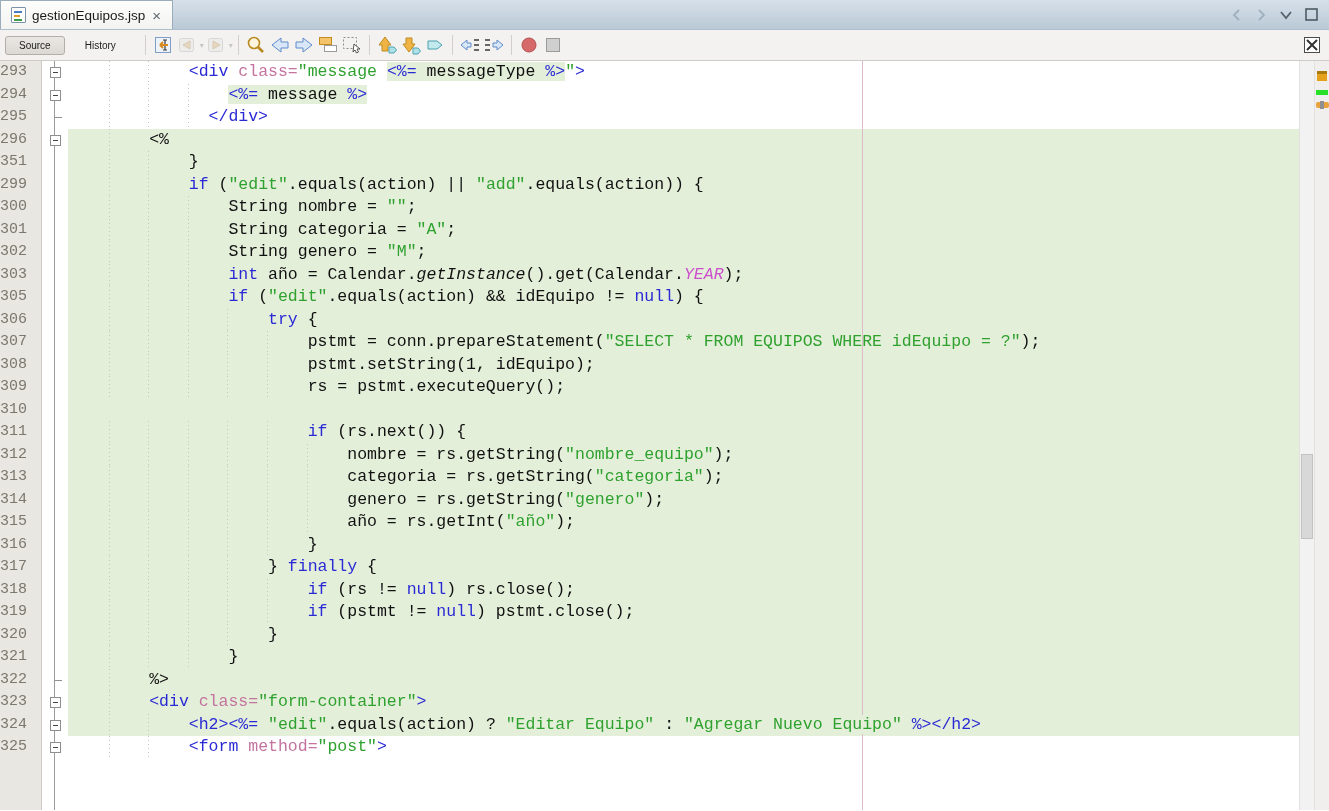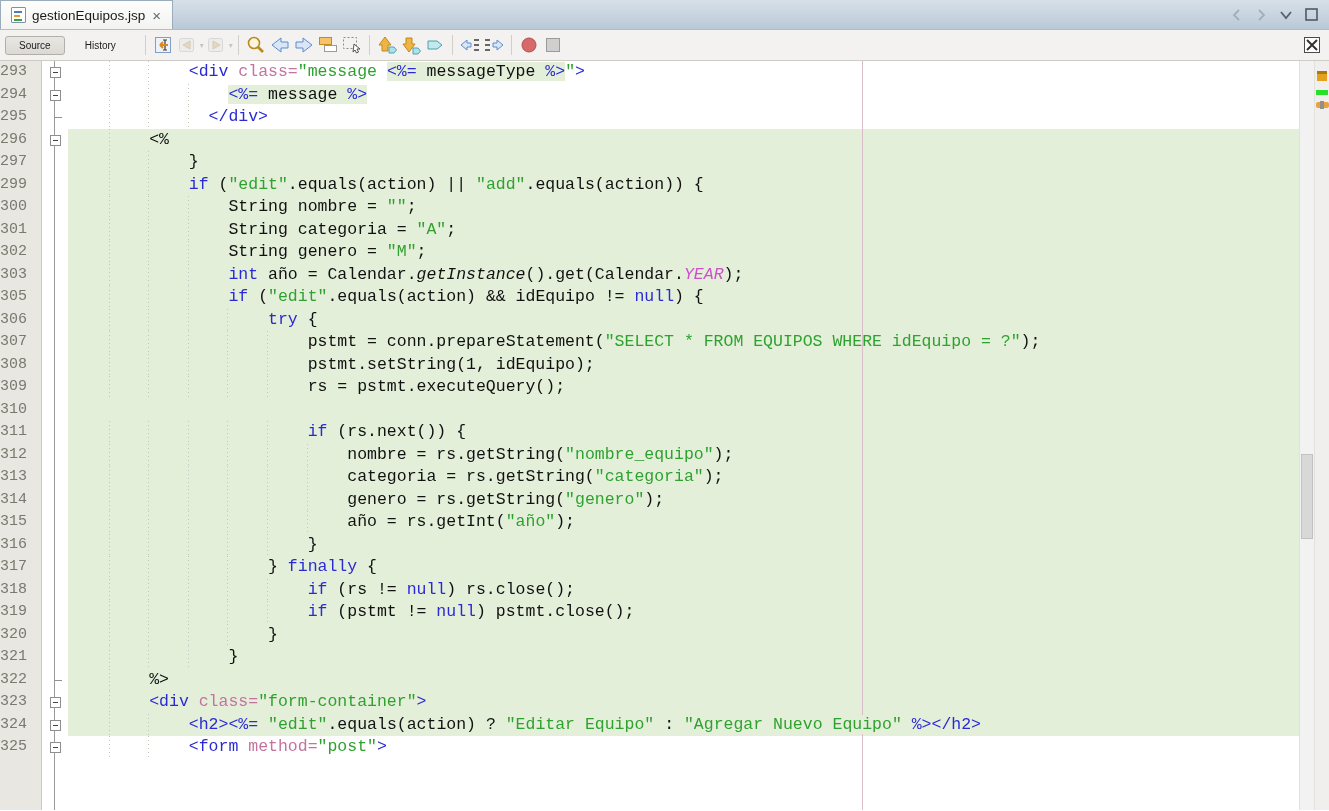--- a/index.html
+++ b/index.html
@@ -259,21 +259,21 @@
           <div class="code"><span class="ind" style="width: 14ch; background-image: repeating-linear-gradient(rgb(195, 200, 189) 0px, rgb(195, 200, 189) 1px, transparent 1px, transparent 4px), repeating-linear-gradient(rgb(195, 200, 189) 0px, rgb(195, 200, 189) 1px, transparent 1px, transparent 4px), repeating-linear-gradient(rgb(195, 200, 189) 0px, rgb(195, 200, 189) 1px, transparent 1px, transparent 4px); background-position: calc(4ch - 1px) 0px, calc(8ch - 1px) 0px, calc(12ch - 1px) 0px; background-repeat: no-repeat; background-size: 1px 100%;"></span><span class="tk">&lt;/div&gt;</span></div>
         </div>
         <div class="row">
           <div class="num">296</div>
           <div class="fold">
             <div class="fbox"></div>
           </div>
           <div class="code"><span class="ind" style="width: 8ch; background-image: repeating-linear-gradient(rgb(195, 200, 189) 0px, rgb(195, 200, 189) 1px, transparent 1px, transparent 4px); background-position: calc(4ch - 1px) 0px; background-repeat: no-repeat; background-size: 1px 100%;"></span><span class="tp">&lt;%</span></div>
         </div>
         <div class="row">
-          <div class="num">297</div>
+          <div class="num">351</div>
           <div class="fold"></div>
           <div class="code"><span class="ind" style="width: 12ch; background-image: repeating-linear-gradient(rgb(195, 200, 189) 0px, rgb(195, 200, 189) 1px, transparent 1px, transparent 4px), repeating-linear-gradient(rgb(195, 200, 189) 0px, rgb(195, 200, 189) 1px, transparent 1px, transparent 4px); background-position: calc(4ch - 1px) 0px, calc(8ch - 1px) 0px; background-repeat: no-repeat; background-size: 1px 100%;"></span><span class="tp">}</span></div>
         </div>
         <div class="row">
           <div class="num">299</div>
           <div class="fold"></div>
           <div class="code"><span class="ind" style="width: 12ch; background-image: repeating-linear-gradient(rgb(195, 200, 189) 0px, rgb(195, 200, 189) 1px, transparent 1px, transparent 4px), repeating-linear-gradient(rgb(195, 200, 189) 0px, rgb(195, 200, 189) 1px, transparent 1px, transparent 4px); background-position: calc(4ch - 1px) 0px, calc(8ch - 1px) 0px; background-repeat: no-repeat; background-size: 1px 100%;"></span><span class="tk">if</span><span class="tp"> (</span><span class="ts">"edit"</span><span class="tp">.equals(action) || </span><span class="ts">"add"</span><span class="tp">.equals(action)) {</span></div>
         </div>
         <div class="row">
           <div class="num">300</div>

